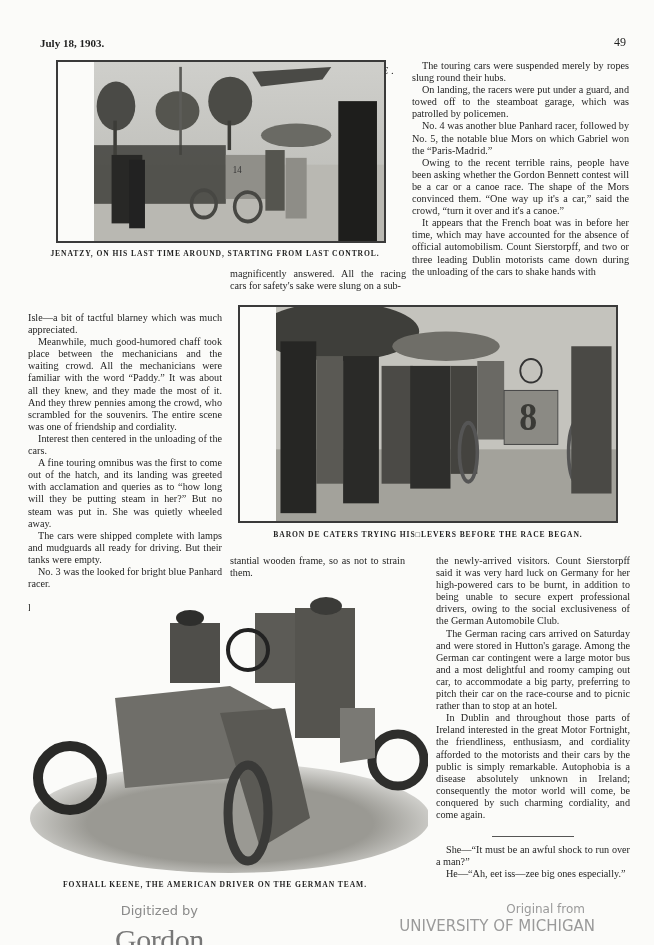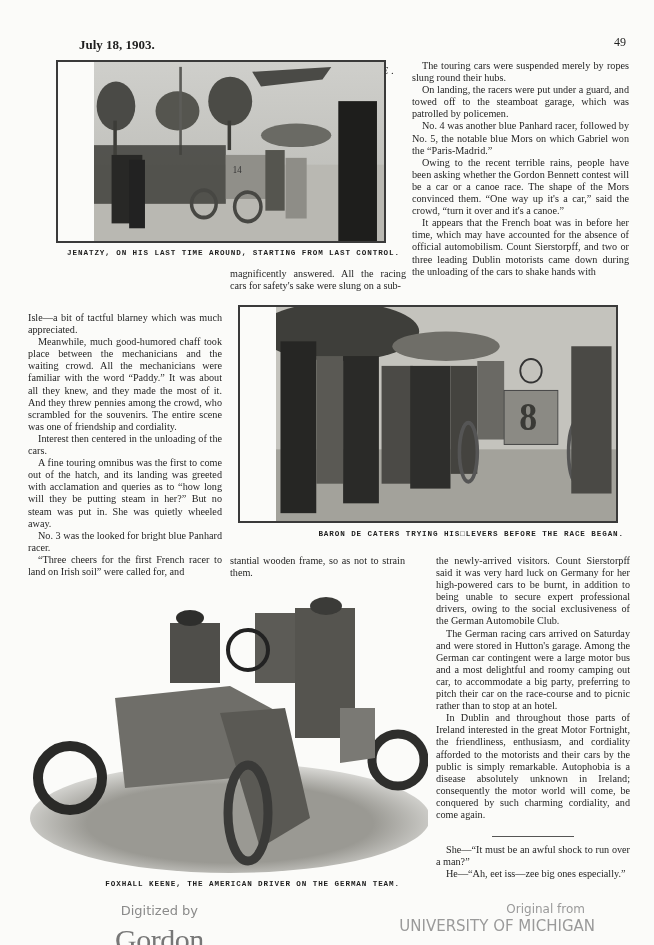--- a/index.html
+++ b/index.html
@@ -1,25 +1,25 @@
 <!DOCTYPE html>
 <html><head>
 <meta charset="utf-8">
 <style>
   html, body { margin:0; padding:0; }
   body { width:654px; height:945px; background:#fbfbf9; position:relative; overflow:hidden;
          font-family:"Liberation Serif", "DejaVu Serif", serif; color:#1e1e1e; }
   .abs { position:absolute; }
-  .hdr { font-size:13px; font-weight:bold;margin-left:39px; }
+  .hdr { font-size:11px; font-weight:bold; }
   .hdr-title { font-style:italic; letter-spacing:3px; font-size:11px; font-weight:normal;margin-top:29px; }
   .col { position:absolute; font-size:10.2px; line-height:12.1px; text-align:justify; }
   .col p { margin:0; text-indent:10px; }
   .col p.cont { text-indent:0; }
-  .caption { position:absolute; font-family:Liberation Mono, monospace; font-weight:bold; font-size:7.6px;
-             letter-spacing:0.9px; text-align:right; white-space:nowrap; }
+  .caption { position:absolute; font-family:Liberation Serif, serif; font-weight:bold; font-size:7.6px;
+             letter-spacing:0.9px; text-align:center; white-space:nowrap; }
   .photo { position:absolute; border:2px solid #3a3a3a; box-sizing:border-box; overflow:hidden;padding-left:36px; }
   .photo svg { display:block; width:100%; height:100%; }
   .rule { position:absolute; height:1px; background:#555; }
   .footer-digi { font-family:"DejaVu Sans", sans-serif; color:#8a8a8a; }
   .google { font-family:"Liberation Serif", serif; font-size:30px; color:#777; letter-spacing:-0.5px; }
   .orig { font-family:"DejaVu Sans", sans-serif; color:#9a9a9a; text-align:right; }
 </style>
 </head>
 <body>
 
@@ -65,20 +65,21 @@
   <p>No. 4 was another blue Panhard racer, followed by No. 5, the notable blue Mors on which Gabriel won the “Paris-Madrid.”</p>
   <p>Owing to the recent terrible rains, people have been asking whether the Gordon Bennett contest will be a car or a canoe race. The shape of the Mors convinced them. “One way up it's a car,” said the crowd, “turn it over and it's a canoe.”</p>
   <p>It appears that the French boat was in before her time, which may have accounted for the absence of official automobilism. Count Sierstorpff, and two or three leading Dublin motorists came down during the unloading of the cars to shake hands with</p>
 </div>
 
 <div class="col" style="left:28px;top:268px;width:194px;margin-top:44px;">
   <p class="cont">Isle—a bit of tactful blarney which was much appreciated.</p>
   <p>Meanwhile, much good-humored chaff took place between the mechanicians and the waiting crowd. All the mechanicians were familiar with the word “Paddy.” It was about all they knew, and they made the most of it. And they threw pennies among the crowd, who scrambled for the souvenirs. The entire scene was one of friendship and cordiality.</p>
   <p>Interest then centered in the unloading of the cars.</p>
   <p>A fine touring omnibus was the first to come out of the hatch, and its landing was greeted with acclamation and queries as to “how long will they be putting steam in her?” But no steam was put in. She was quietly wheeled away.</p>
+  <p>The cars were shipped complete with lamps and mudguards all ready for driving. But their tanks were empty.</p>
   <p>No. 3 was the looked for bright blue Panhard racer.</p>
   <p>“Three cheers for the first French racer to land on Irish soil” were called for, and</p>
 </div>
 
 <div class="col" style="left:230px;top:268px;width:176px;">
   <p class="cont">magnificently answered. All the racing cars for safety's sake were slung on a sub-</p>
 </div>
 
 <div class="photo" style="left:238px;top:305px;width:380px;height:218px;">
   <svg viewBox="0 0 380 218" preserveAspectRatio="none">

